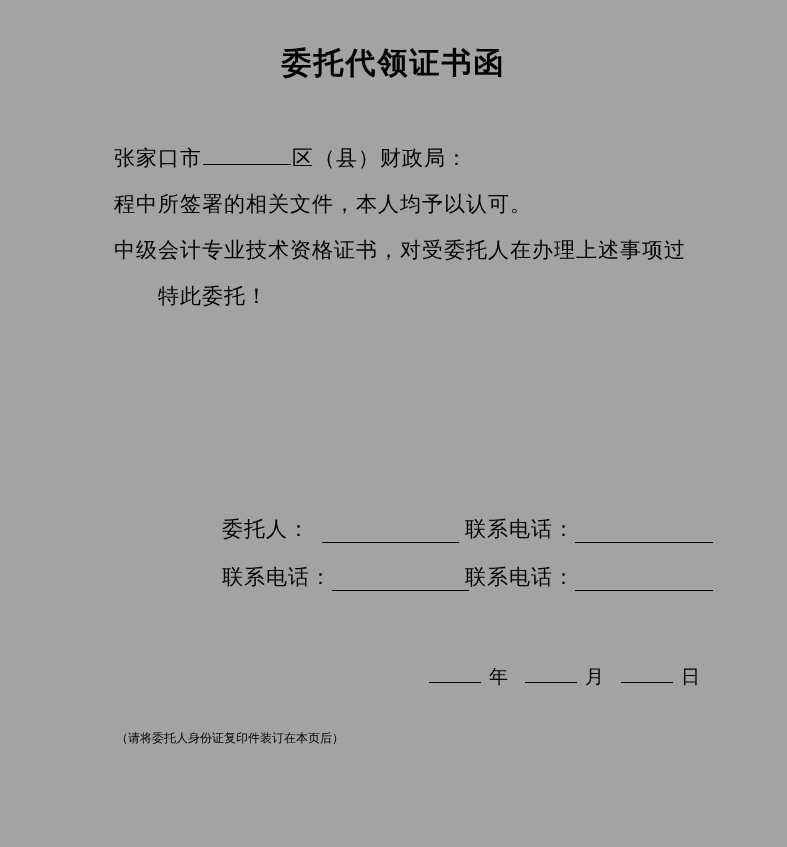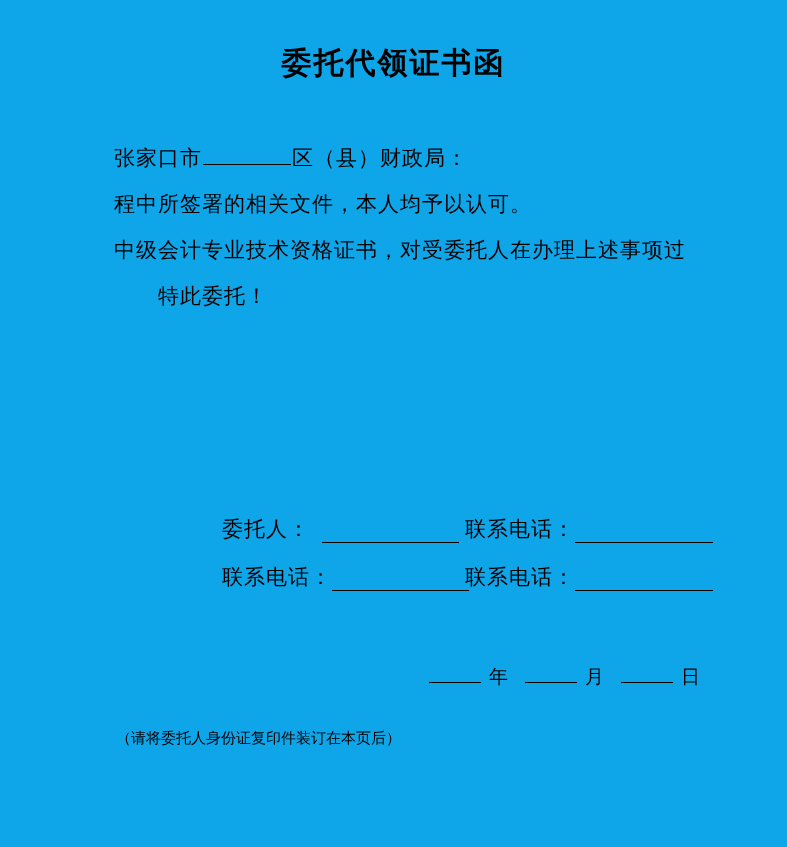--- a/index.html
+++ b/index.html
@@ -9,21 +9,21 @@
     background: #ffffff;
   }
   body {
     font-family: "Liberation Serif", "DejaVu Serif", serif;
     color: #000000;
   }
   .page {
     position: relative;
     width: 787px;
     height: 847px;
-    background: #0ea5e9;
+    background: #a3a3a3;
     overflow: hidden;
   }
   .doc-title {
     position: absolute;
     top: 44px;
     left: 0;
     width: 787px;
     text-align: center;
     font-size: 30px;
     font-weight: bold;
@@ -125,21 +125,21 @@
   .date-unit {
     display: inline-block;
     vertical-align: baseline;
     padding: 0 12px 0 4px;
   }
 
   .footnote {
     position: absolute;
     left: 116px;
     top: 727px;
-    font-size: 15px;
+    font-size: 12px;
     letter-spacing: 0px;
     white-space: nowrap;
     line-height: 22px;
   }
 </style>
 </head>
 <body>
 
 <div class="page">
 

